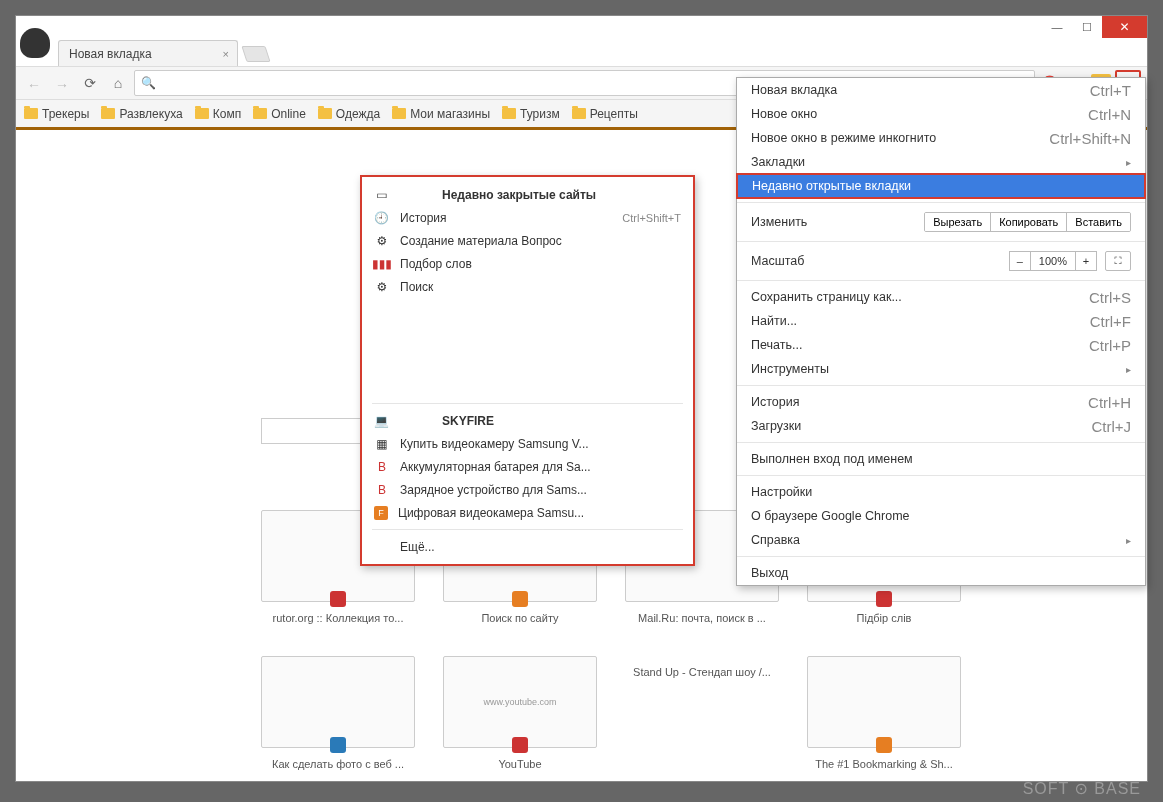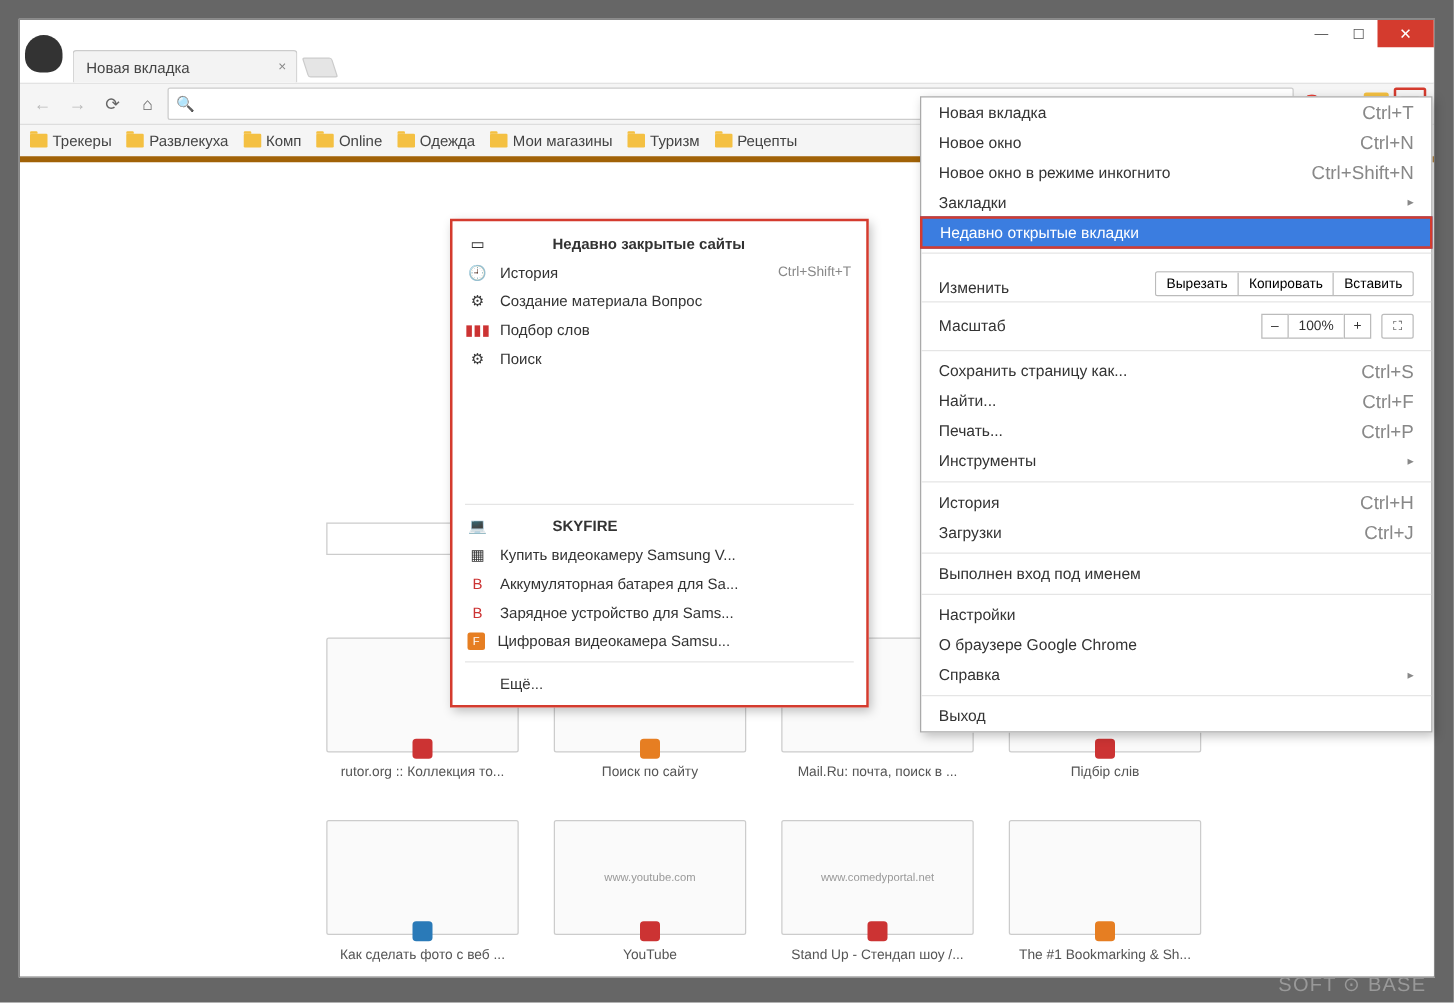--- a/index.html
+++ b/index.html
@@ -16,39 +16,39 @@
 .toolbar { height: 34px; background: #f5f5f5; border-top: 1px solid #ddd; border-bottom: 1px solid #ddd; display: flex; align-items: center; padding: 0 6px; gap: 4px; }
 .tbtn { width: 24px; height: 24px; display: flex; align-items: center; justify-content: center; color: #666; font-size: 14px; border-radius: 2px; }
 .tbtn.dis { color: #bbb; }
 .omni { flex: 1; height: 26px; border: 1px solid #ccc; border-radius: 2px; background: #fff; display: flex; align-items: center; padding: 0 6px; }
 .omni .mag { color: #888; font-size: 12px; margin-right: 4px; }
 .omni input { border: none; outline: none; flex: 1; font-size: 13px; }
 .omni .star { color: #888; font-size: 14px; }
 .ext { width: 22px; height: 22px; display: flex; align-items: center; justify-content: center; font-size: 14px; }
 .menubtn { width: 26px; height: 26px; border: 2px solid #d43b2e; border-radius: 2px; display: flex; flex-direction: column; justify-content: center; align-items: center; gap: 3px; }
 .menubtn span { width: 14px; height: 2px; background: #777; }
-.bookbar { height: 30px; background: #f5f5f5; border-bottom: 5px solid #a16207; display: flex; padding: 0 8px; gap: 12px; }
+.bookbar { height: 30px; background: #f5f5f5; border-bottom: 3px solid #a16207; display: flex; padding: 0 8px; gap: 12px; }
 .bm { display: flex; align-items: center; gap: 4px; font-size: 12px; color: #444; }
 .folder { width: 14px; height: 11px; background: #f4c042; border-radius: 1px; position: relative; }
 .folder::before { content: ""; position: absolute; top: -2px; left: 0; width: 6px; height: 2px; background: #f4c042; border-radius: 1px 1px 0 0; }
 .content { flex: 1; background: #fff; position: relative; }
 .searchbox { position: absolute; left: 245px; top: 288px; width: 118px; height: 26px; border: 1px solid #ccc; }
 .tiles { position: absolute; left: 245px; top: 380px; display: grid; grid-template-columns: repeat(4, 154px); gap: 32px 28px; }
 .tile { width: 154px; }
 .thumb { width: 154px; height: 92px; border: 1px solid #ccc; background: #fafafa; border-radius: 2px; position: relative; display: flex; align-items: center; justify-content: center; font-size: 9px; color: #999; }
 .thumb .badge { position: absolute; bottom: -6px; left: 50%; transform: translateX(-50%); width: 16px; height: 16px; border-radius: 3px; display: flex; align-items: center; justify-content: center; font-size: 10px; color: #fff; }
 .cap { margin-top: 10px; font-size: 11px; color: #555; text-align: center; white-space: nowrap; overflow: hidden; text-overflow: ellipsis; }
 .mainmenu { position: absolute; right: 17px; top: 77px; width: 410px; background: #fff; border: 1px solid #aaa; box-shadow: 2px 3px 8px rgba(0,0,0,.25); font-size: 12.5px; color: #333; z-index: 20; }
 .mrow { height: 24px; display: flex; align-items: center; padding: 0 14px; position: relative; }
 .mrow .lab { flex: 1; }
 .mrow .sc { color: #888; font-size: 15px; }
 .mrow .arr { color: #888; font-size: 10px; }
 .mrow.hl { background: #3b7de0; color: #fff; border: 2px solid #d43b2e; margin: -1px; height: 26px; }
 .msep { height: 1px; background: #e5e5e5; margin: 4px 0; }
-.medit { height: 30px; display: flex; align-items: flex-end; padding: 0 14px; gap: 0; }
+.medit { height: 30px; display: flex; align-items: center; padding: 0 14px; gap: 0; }
 .medit .lab { flex: 1; }
 .medit .bgrp { display: flex; border: 1px solid #bbb; border-radius: 2px; overflow: hidden; }
 .medit button { border: none; background: #fff; padding: 3px 8px; font-size: 11px; border-left: 1px solid #bbb; }
 .medit button:first-child { border-left: none; }
 .mzoom { height: 30px; display: flex; align-items: center; padding: 0 14px; }
 .mzoom .lab { flex: 1; }
 .mzoom .zg { display: flex; align-items: center; gap: 0; }
 .mzoom .zb { border: 1px solid #bbb; background: #fff; width: 22px; height: 20px; font-size: 11px; display: flex; align-items: center; justify-content: center; }
 .mzoom .zv { border-top: 1px solid #bbb; border-bottom: 1px solid #bbb; height: 20px; padding: 0 8px; font-size: 11px; display: flex; align-items: center; }
 .mzoom .fs { margin-left: 8px; border: 1px solid #bbb; width: 26px; height: 20px; border-radius: 2px; display: flex; align-items: center; justify-content: center; font-size: 10px; }
@@ -160,21 +160,20 @@
           <div class="thumb">
             <div class="badge" style="background: rgb(42, 122, 184);"></div>
           </div>
           <div class="cap">Как сделать фото с веб ...</div>
         </div>
         <div class="tile">
           <div class="thumb">www.youtube.com<div class="badge" style="background: rgb(204, 51, 51);"></div></div>
           <div class="cap">YouTube</div>
         </div>
         <div class="tile">
-          <div class="thumb">www.comedyportal.net<div class="badge" style="background: rgb(204, 51, 51);"></div></div>
           <div class="cap">Stand Up - Стендап шоу /...</div>
         </div>
         <div class="tile">
           <div class="thumb">
             <div class="badge" style="background: rgb(230, 126, 34);"></div>
           </div>
           <div class="cap">The #1 Bookmarking &amp; Sh...</div>
         </div>
       </div>
   </div>

